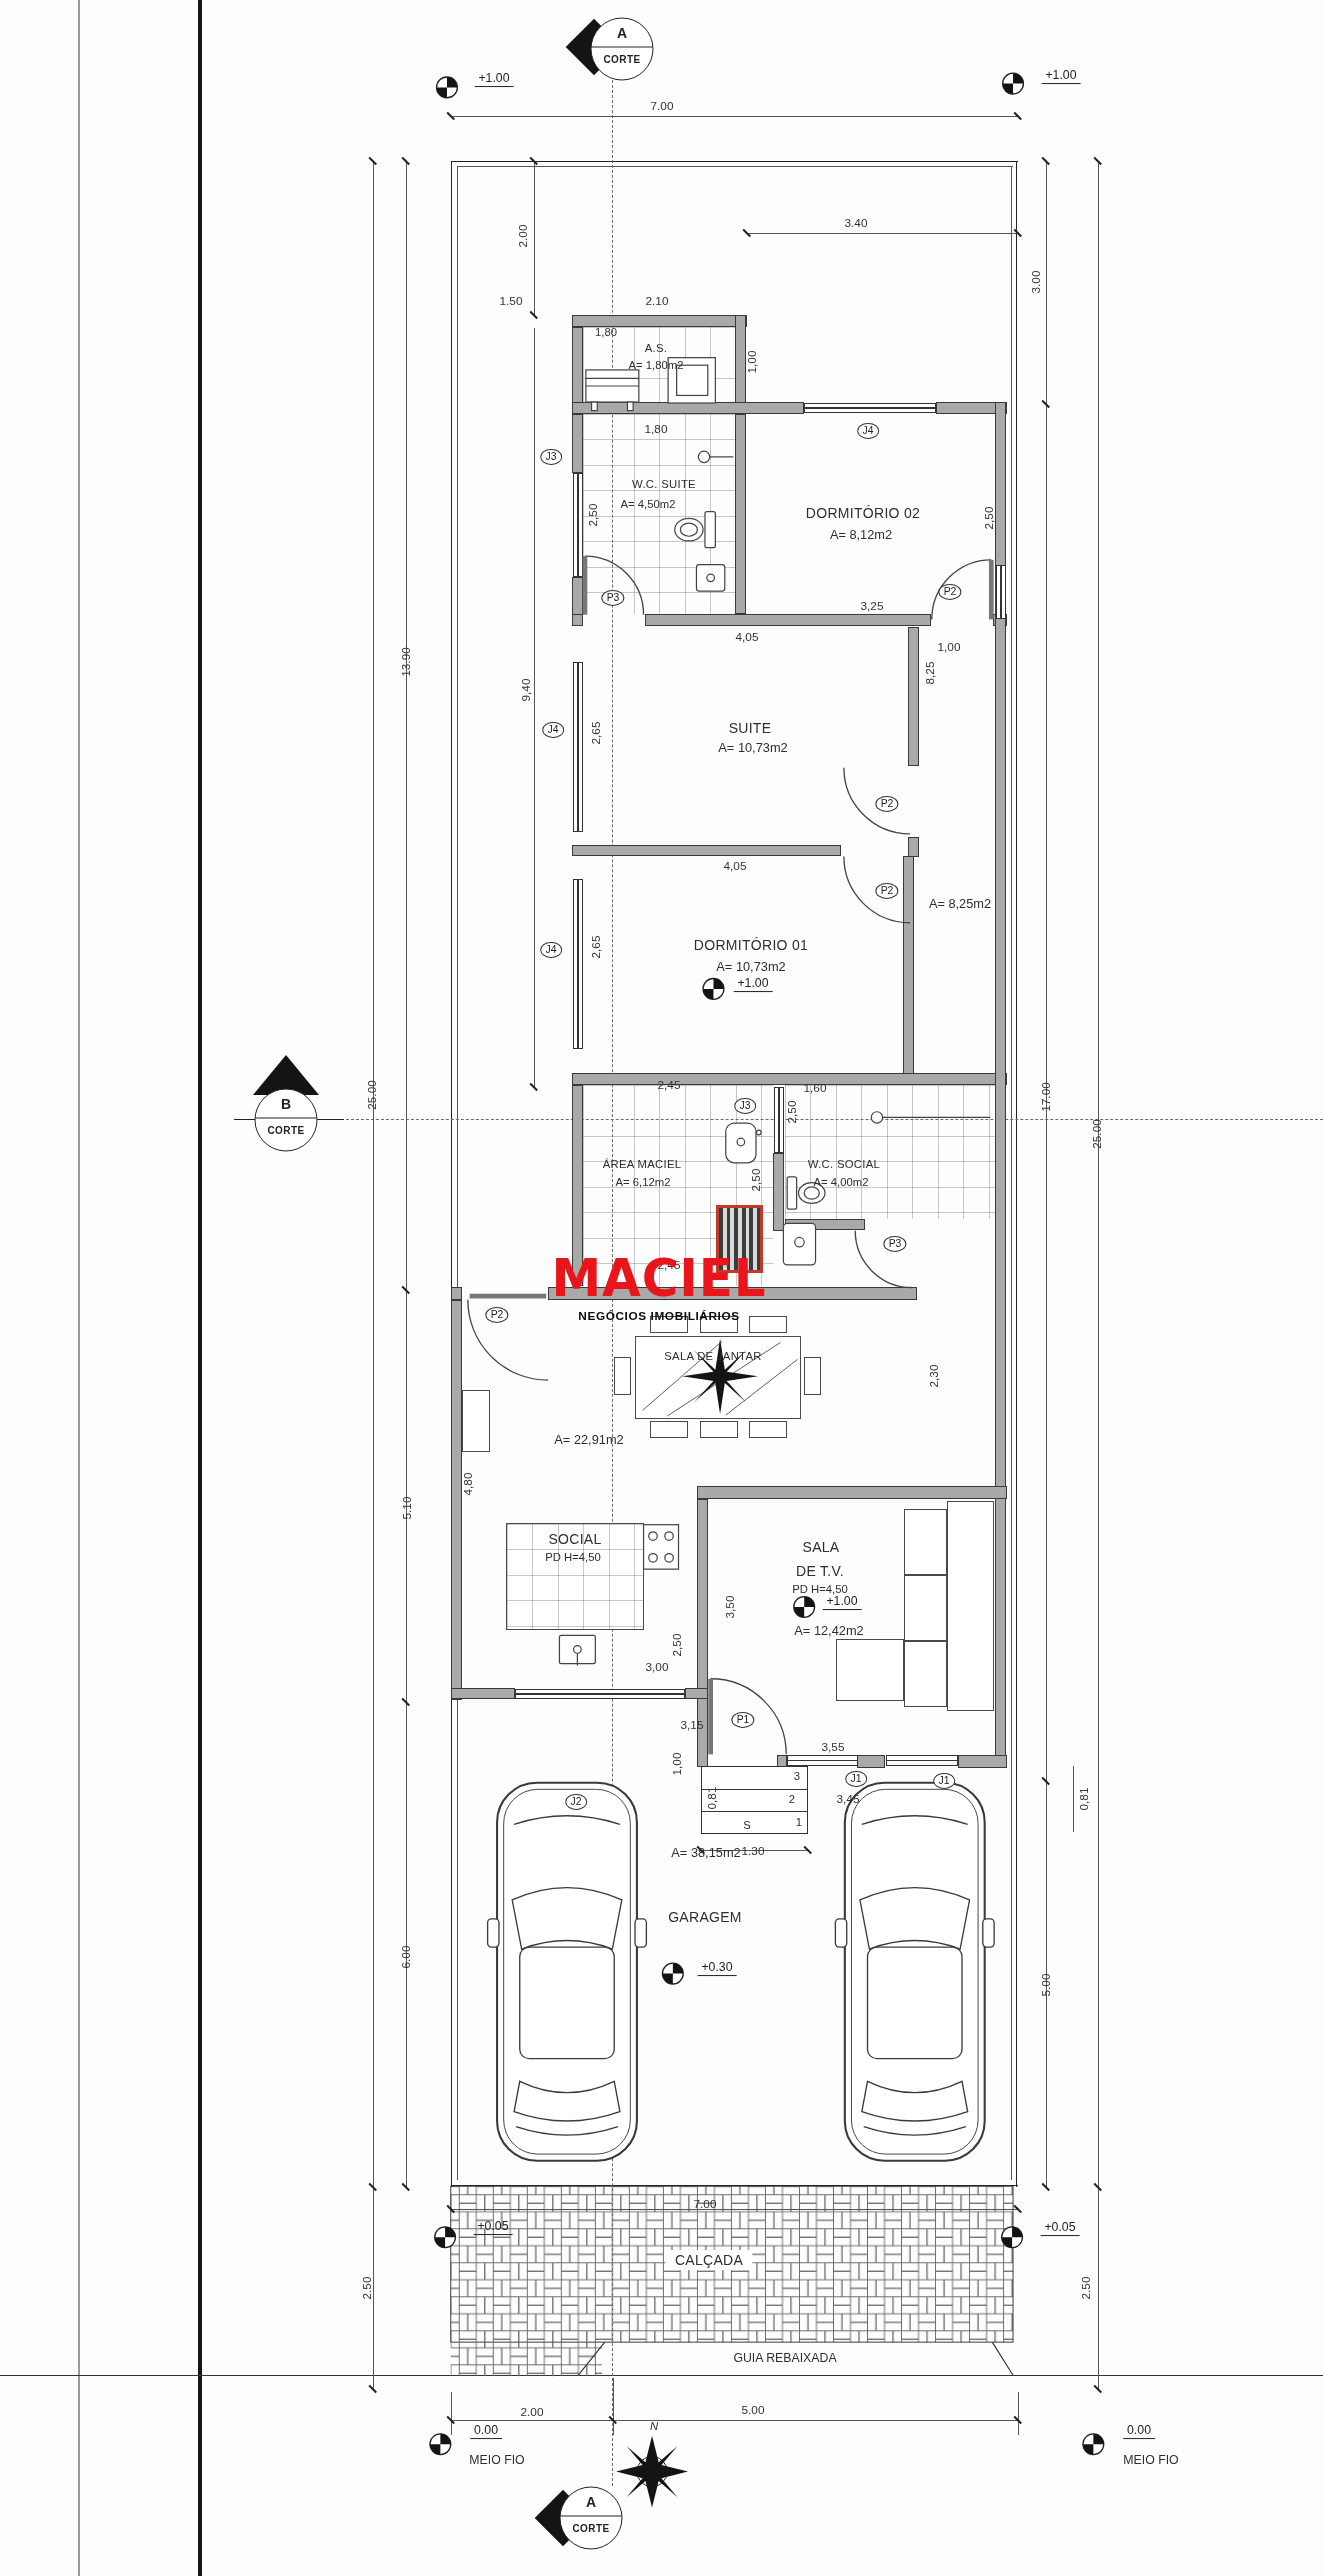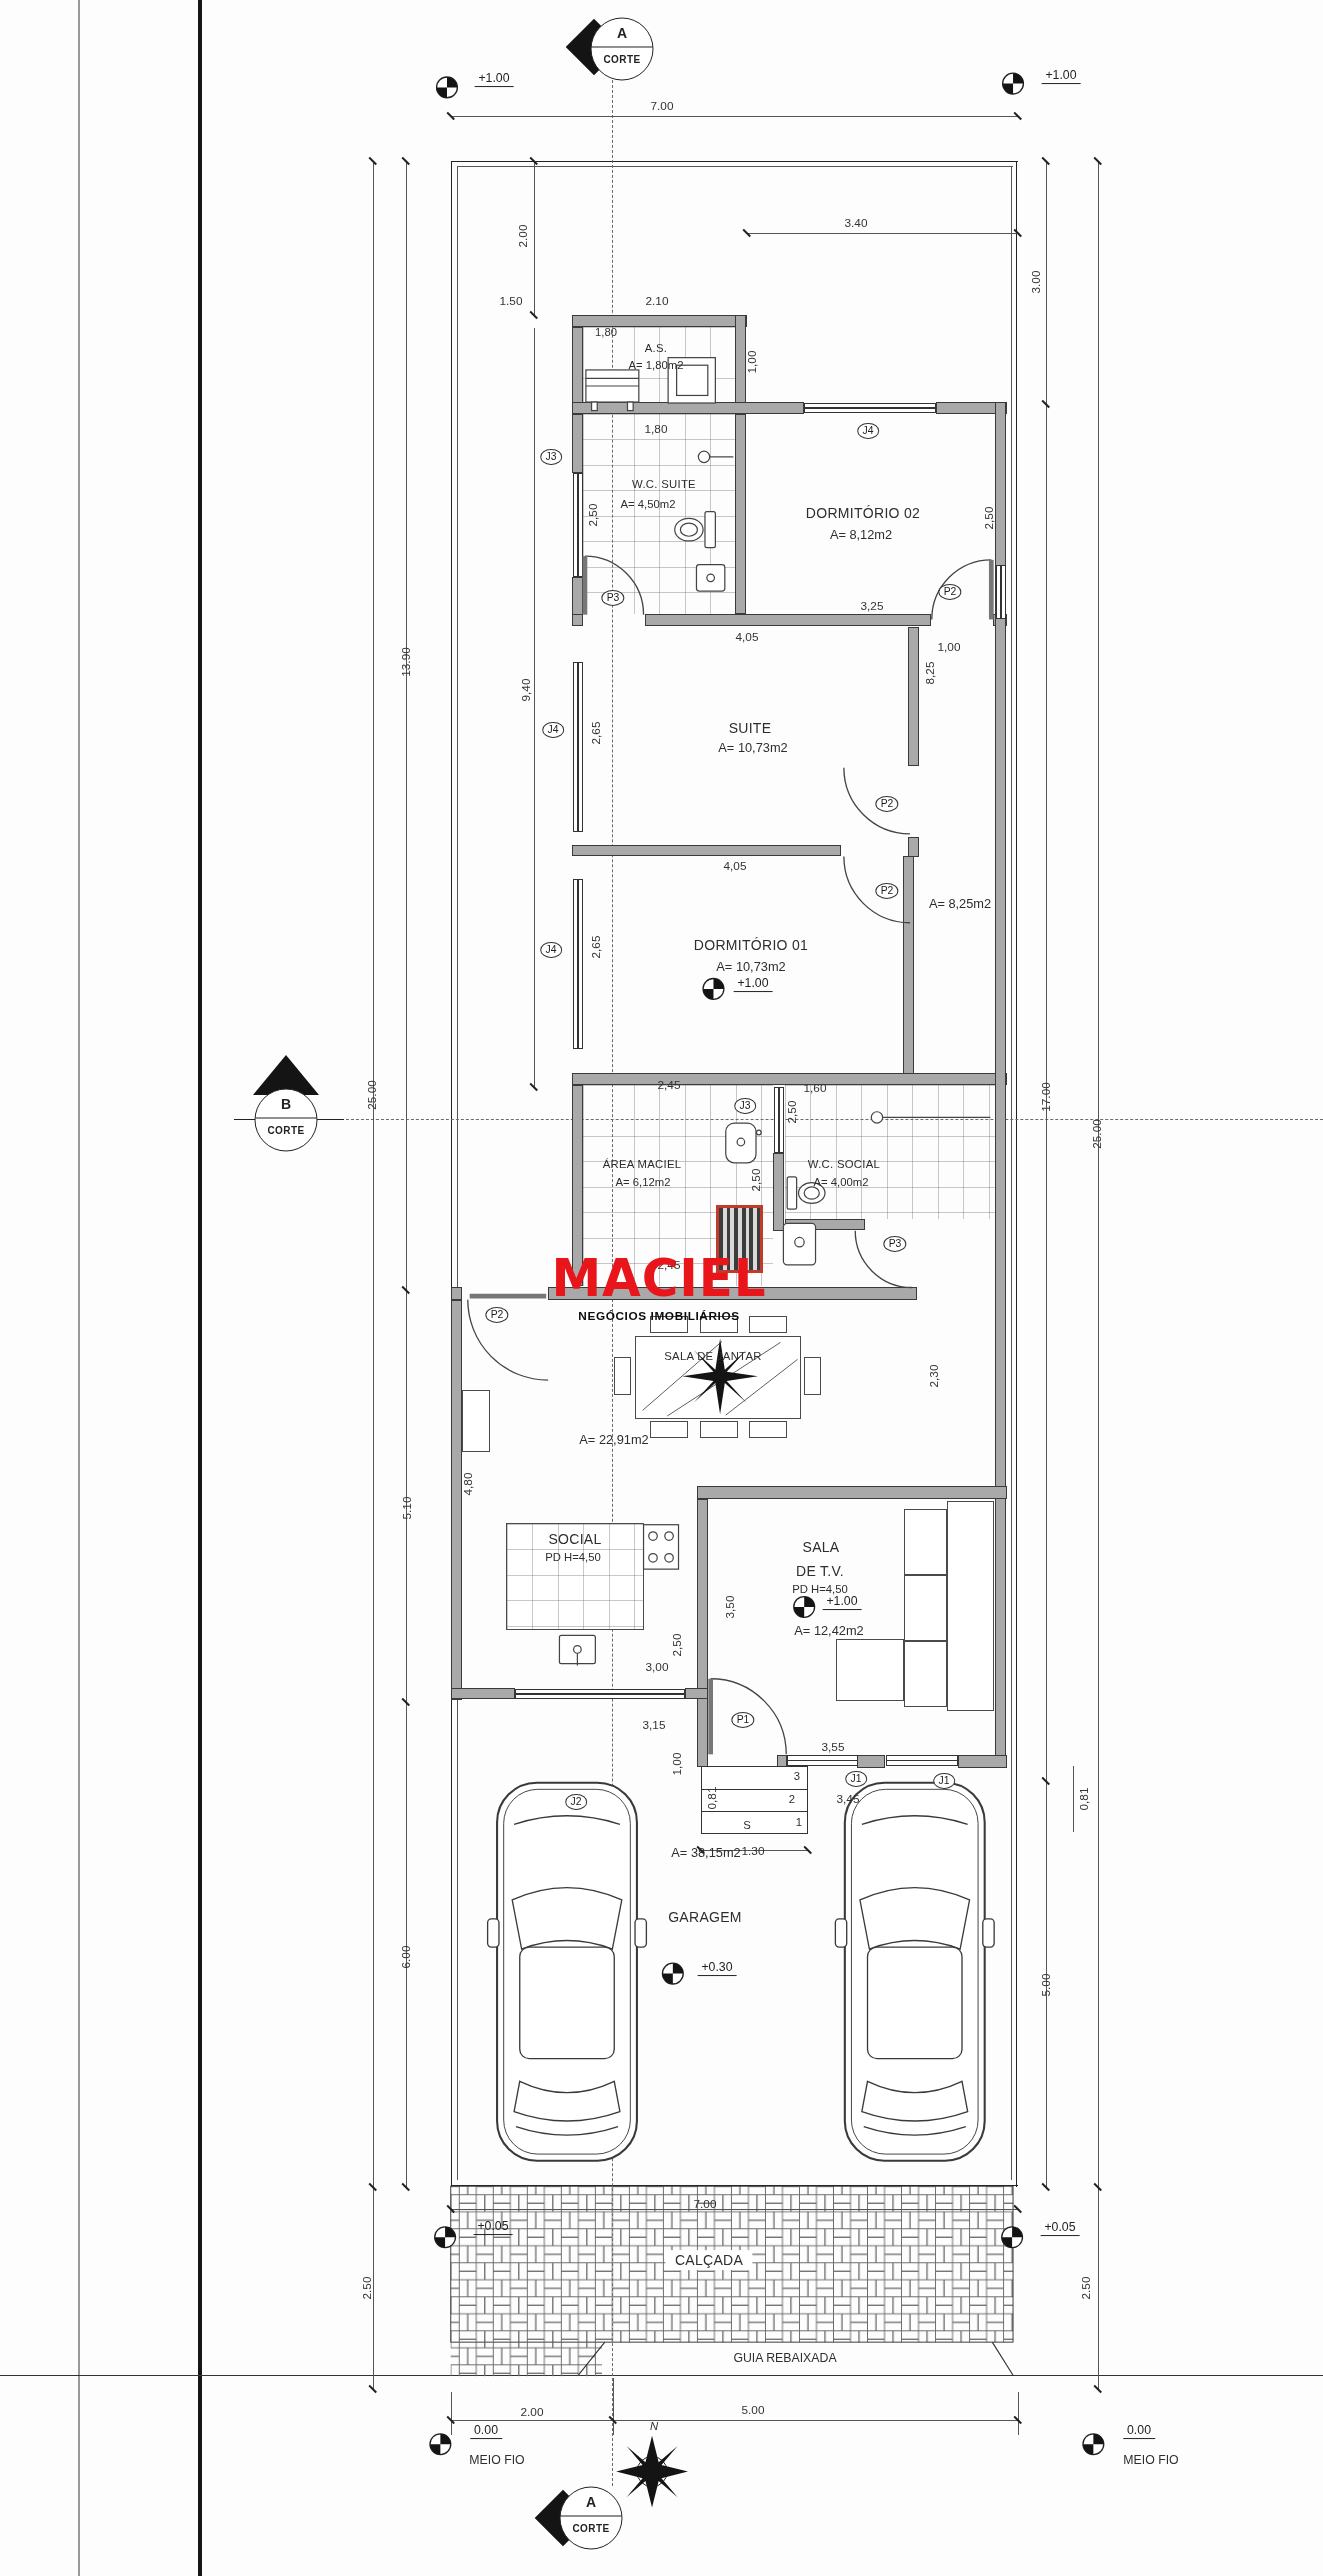--- a/index.html
+++ b/index.html
@@ -338,21 +338,21 @@
   <div class="lbl dim rot" style="left:372px;top:1095px">25.00</div>
   <div class="lbl dim rot" style="left:407px;top:1508px">5.10</div>
   <div class="lbl dim rot" style="left:406px;top:1957px">6.00</div>
   <div class="lbl dim rot" style="left:1046px;top:1097px">17.00</div>
   <div class="lbl dim rot" style="left:1097px;top:1134px">25.00</div>
   <div class="lbl dim rot" style="left:934px;top:1376px">2,30</div>
   <div class="lbl dim rot" style="left:468px;top:1484px">4,80</div>
   <div class="lbl dim rot" style="left:730px;top:1607px">3,50</div>
   <div class="lbl dim rot" style="left:677px;top:1645px">2,50</div>
   <div class="lbl dim" style="left:657px;top:1667px">3,00</div>
-  <div class="lbl dim" style="left:654px;top:1725px">3,15</div>
+  <div class="lbl dim" style="left:692px;top:1725px">3,15</div>
   <div class="lbl dim rot" style="left:677px;top:1764px">1,00</div>
   <div class="lbl dim" style="left:833px;top:1747px">3,55</div>
   <div class="lbl dim" style="left:848px;top:1799px">3,45</div>
   <div class="lbl dim rot" style="left:712px;top:1798px">0,81</div>
   <div class="lbl dim rot" style="left:1084px;top:1799px">0,81</div>
   <div class="lbl dim" style="left:753px;top:1851px">1.30</div>
   <div class="lbl dim rot" style="left:1046px;top:1985px">5.00</div>
   <div class="lbl dim" style="left:705px;top:2204px">7.00</div>
   <div class="lbl dim rot" style="left:367px;top:2288px">2.50</div>
   <div class="lbl dim rot" style="left:1086px;top:2288px">2.50</div>
@@ -369,21 +369,21 @@
   <div class="lbl area" style="left:753px;top:747px">A= 10,73m2</div>
   <div class="lbl room" style="left:751px;top:945px">DORMITÓRIO 01</div>
   <div class="lbl area" style="left:751px;top:966px">A= 10,73m2</div>
   <div class="lvl" style="left:753px;top:984px">+1.00</div>
   <div class="lbl area" style="left:960px;top:903px">A= 8,25m2</div>
   <div class="lbl room small" style="left:642px;top:1164px">ÁREA MACIEL</div>
   <div class="lbl area small" style="left:643px;top:1182px">A= 6,12m2</div>
   <div class="lbl room small" style="left:844px;top:1164px">W.C. SOCIAL</div>
   <div class="lbl area small" style="left:841px;top:1182px">A= 4,00m2</div>
   <div class="lbl room small" style="left:713px;top:1356px">SALA DE JANTAR</div>
-  <div class="lbl area" style="left:614px;top:1439px">A= 22,91m2</div>
+  <div class="lbl area" style="left:589px;top:1439px">A= 22,91m2</div>
   <div class="lbl room" style="left:575px;top:1539px">SOCIAL</div>
   <div class="lbl small" style="left:573px;top:1557px">PD H=4,50</div>
   <div class="lbl room" style="left:821px;top:1547px">SALA</div>
   <div class="lbl room" style="left:820px;top:1571px">DE T.V.</div>
   <div class="lbl small" style="left:820px;top:1589px">PD H=4,50</div>
   <div class="lvl" style="left:842px;top:1602px">+1.00</div>
   <div class="lbl area" style="left:829px;top:1630px">A= 12,42m2</div>
   <div class="lbl room" style="left:705px;top:1917px">GARAGEM</div>
   <div class="lbl area" style="left:706px;top:1852px">A= 38,15m2</div>
   <div class="lvl" style="left:717px;top:1968px">+0.30</div>

